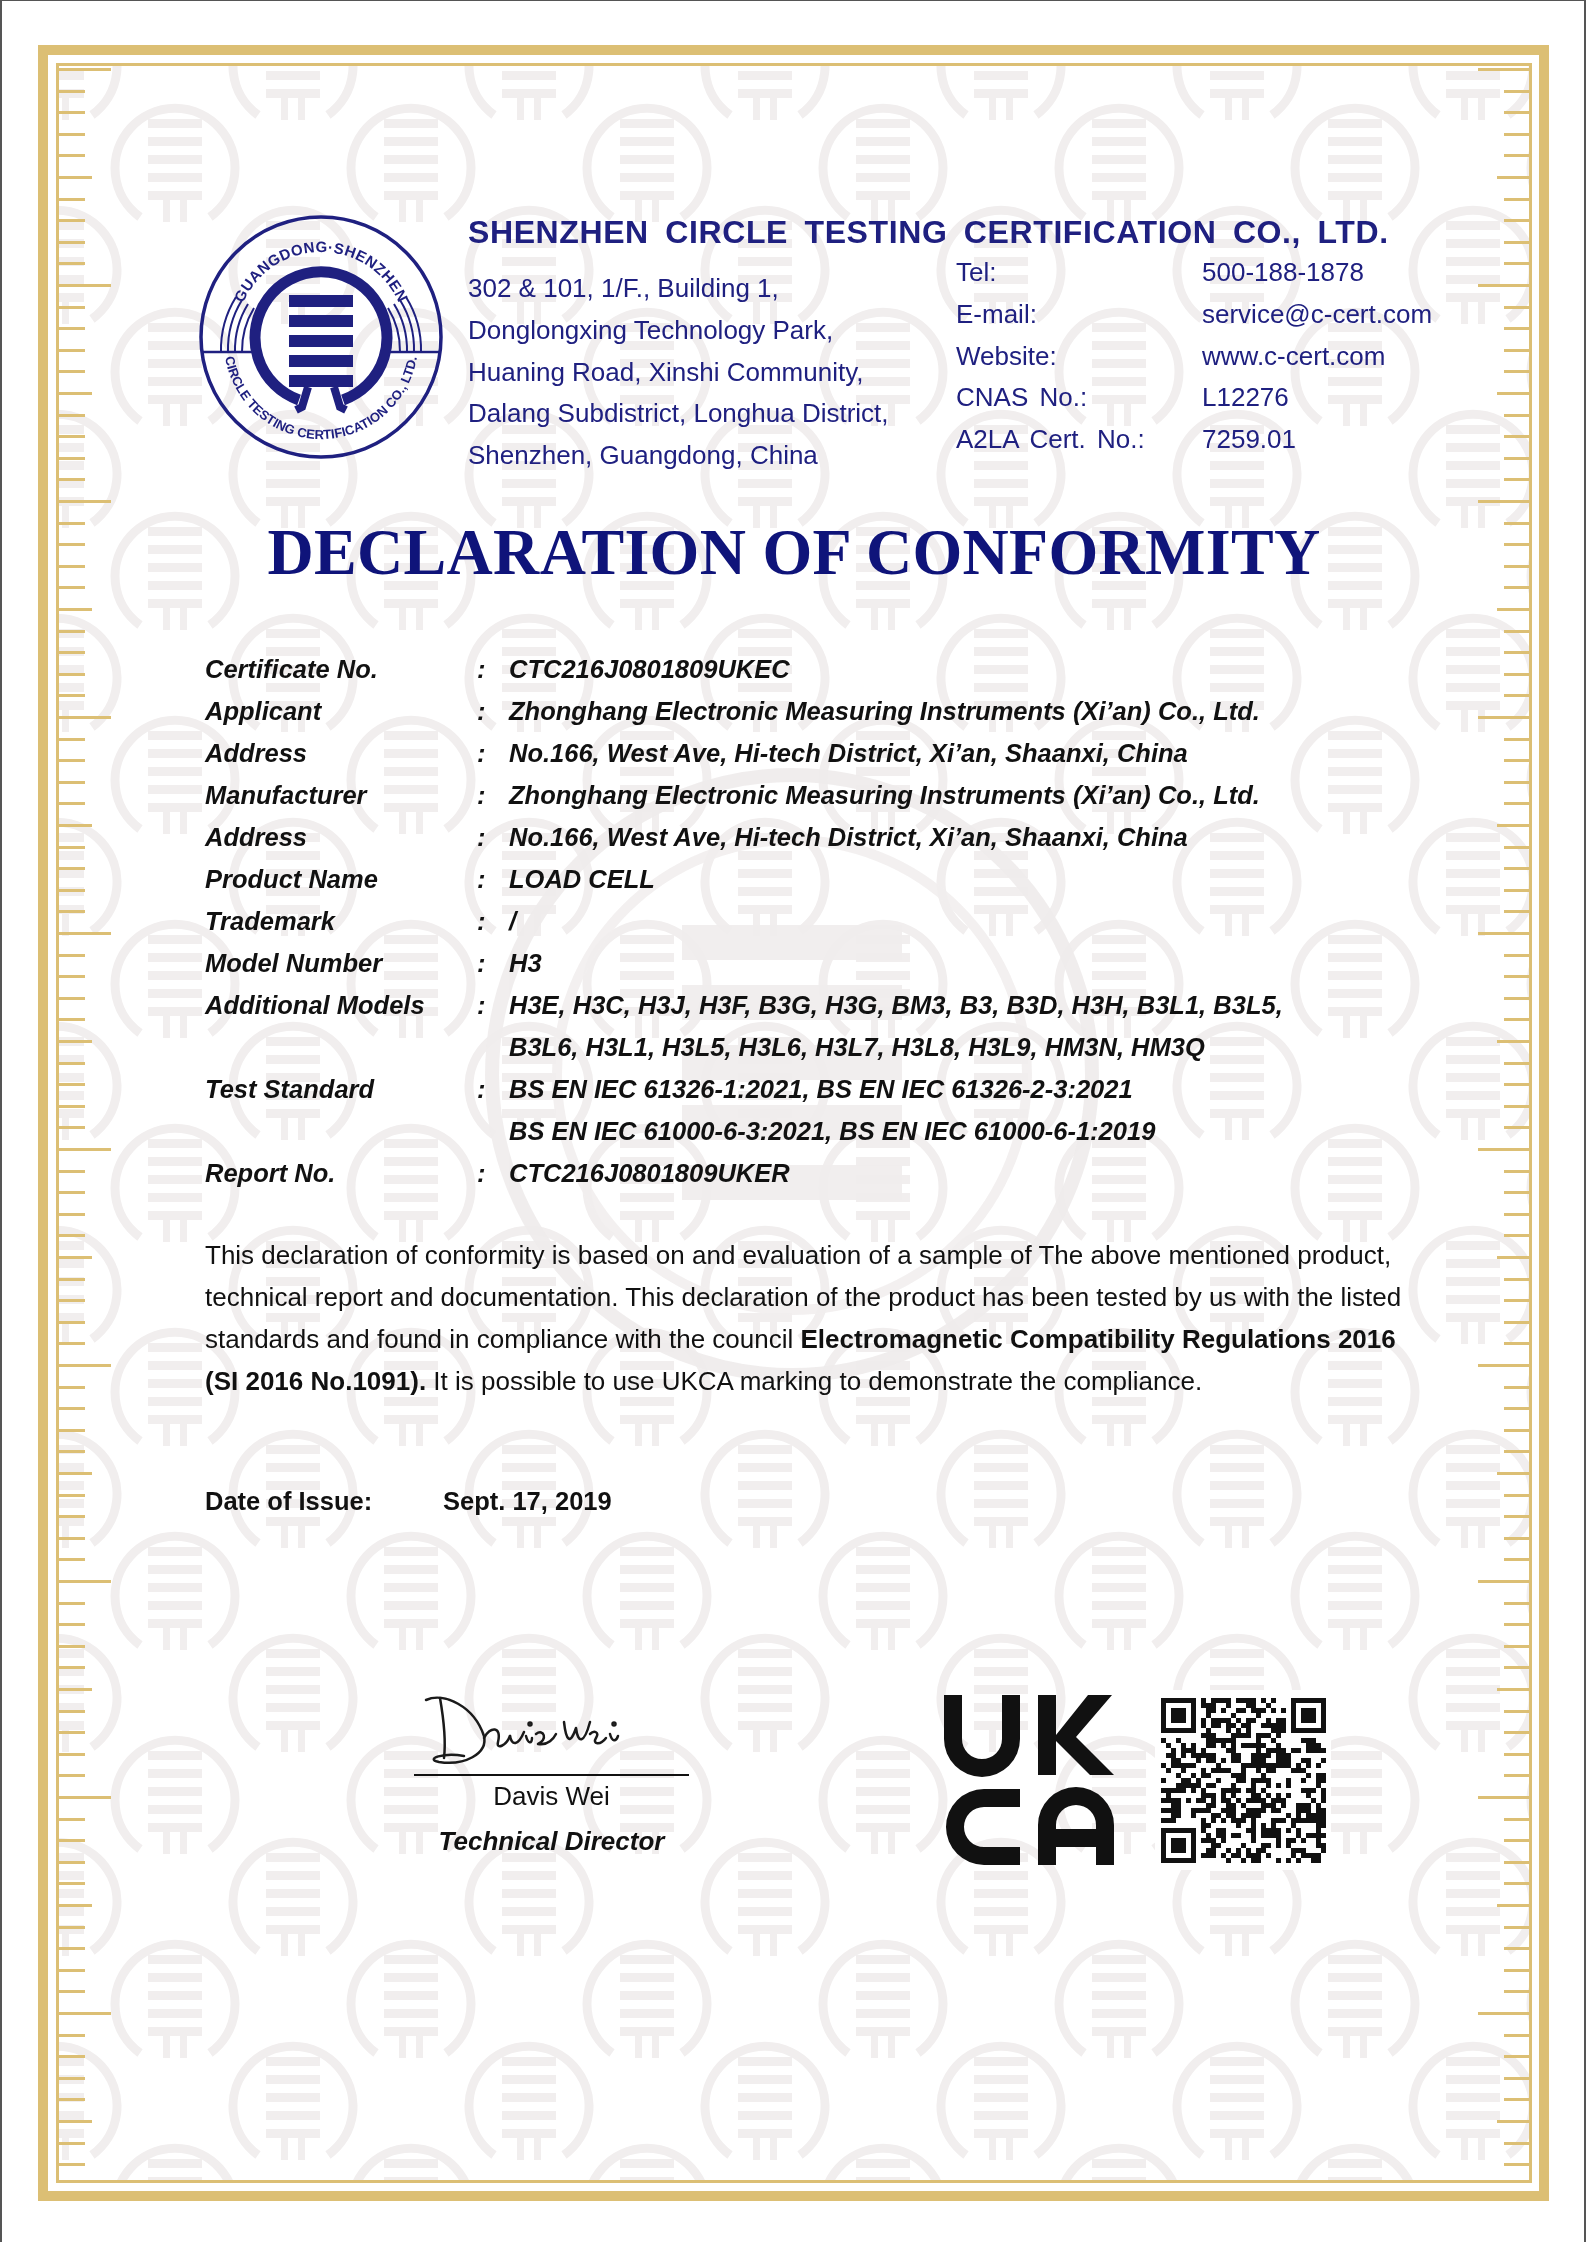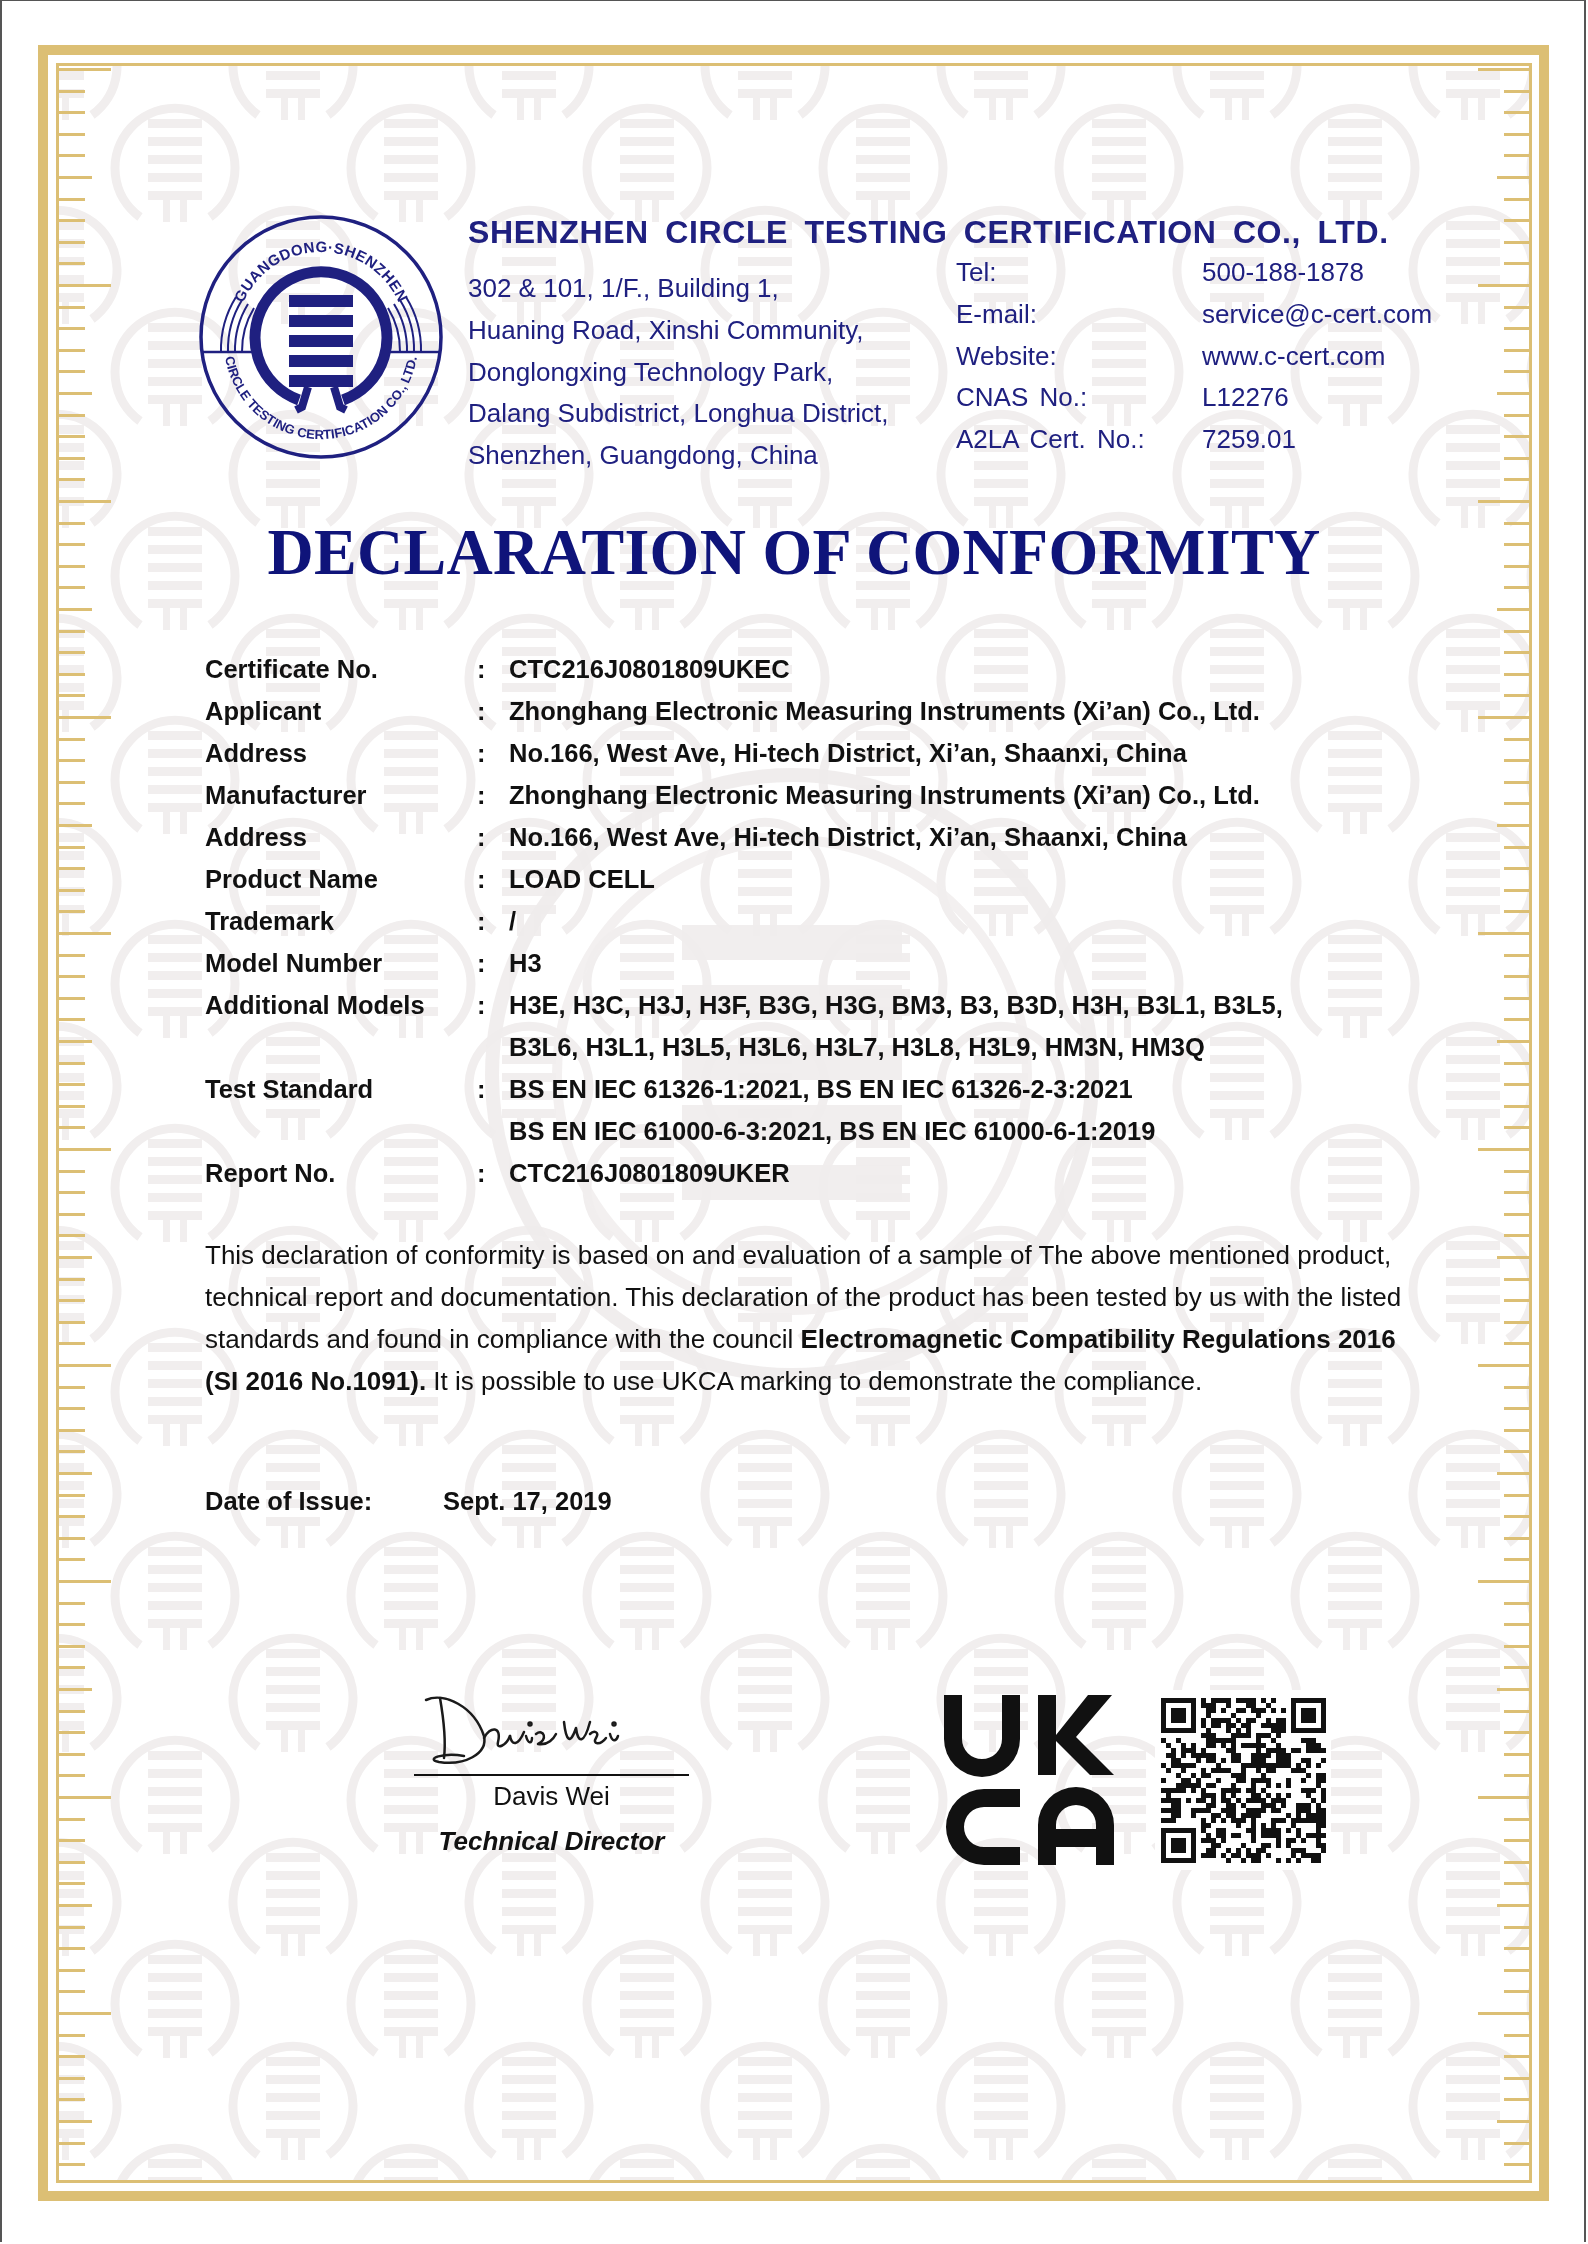--- a/index.html
+++ b/index.html
@@ -47,21 +47,21 @@
   }
   .contact-row { display: flex; }
   .contact-label { width: 246px; word-spacing: 4px; }
 
   .title {
     position: absolute; left: 0; width: 1588px; top: 516px; text-align: center;
     font-family: "Liberation Serif", serif; font-weight: bold; font-size: 64px; color: #0f147a;
     letter-spacing: 0.3px; transform: scaleY(1.02);
   }
 
-  .fields { position: absolute; left: 205px; top: 648px; }
+  .fields { position: absolute; left: 205px; top: 648px; font-style: italic; }
   .field-row { display: flex; font-weight: bold; font-size: 25.5px; color: #111; line-height: 42px; }
   .field-label { width: 272px; white-space: nowrap; }
   .field-colon { width: 32px; }
   .field-values { white-space: nowrap; }
   .field-values div { height: 42px; }
 
   .paragraph {
     position: absolute; left: 205px; top: 1234px; width: 1200px;
     font-size: 26px; line-height: 42px; color: #111;
   }
@@ -350,22 +350,22 @@
   </text>
   <text font-family="Liberation Sans, sans-serif" font-weight="bold" font-size="13" fill="#1f2080">
     <textPath href="#arcBot" startOffset="50%" text-anchor="middle">CIRCLE TESTING CERTIFICATION CO., LTD.</textPath>
   </text>
 </svg>
 
 <div class="company-name">SHENZHEN  CIRCLE  TESTING  CERTIFICATION  CO.,  LTD.</div>
 
 <div class="addr-block">
   <div>302 &amp; 101, 1/F., Building 1,</div>
+  <div>Donglongxing Technology Park,</div>
   <div>Huaning Road, Xinshi Community,</div>
-  <div>Donglongxing Technology Park,</div>
   <div>Dalang Subdistrict, Longhua District,</div>
   <div>Shenzhen, Guangdong, China</div>
 </div>
 
 <div class="contact-block">
   <div class="contact-row">
     <span class="contact-label">Tel:</span>
     <span>500-188-1878</span>
   </div>
   <div class="contact-row">

